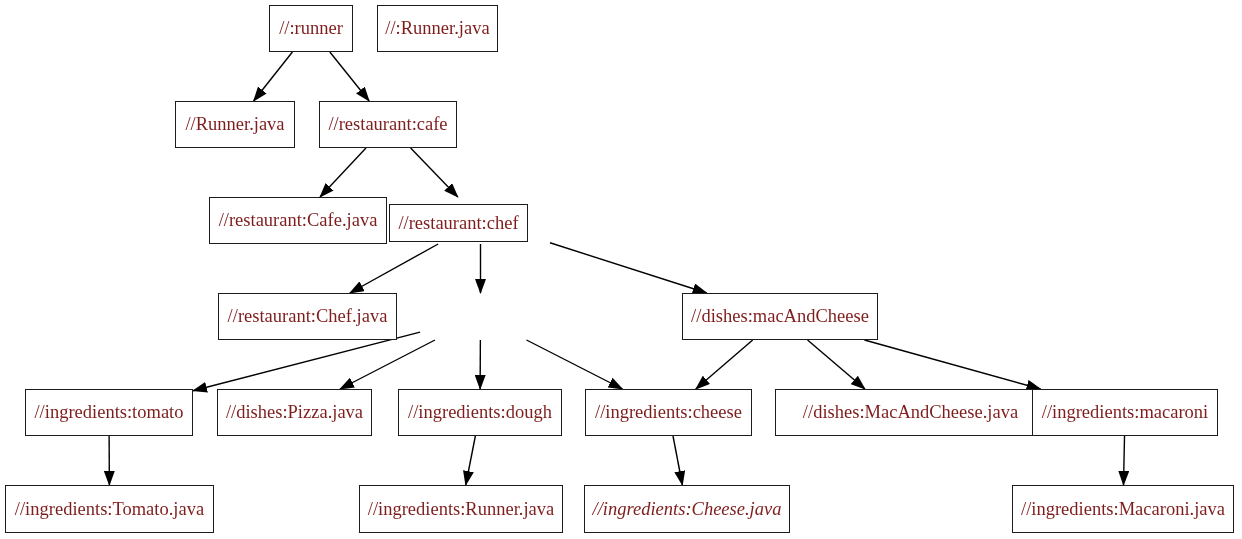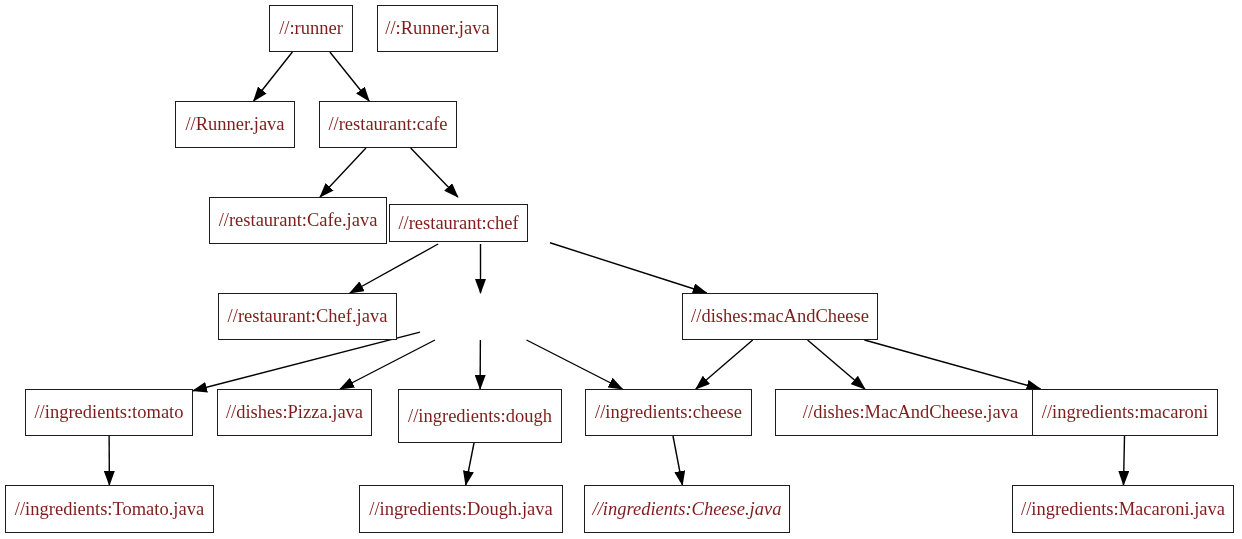--- a/index.html
+++ b/index.html
@@ -77,21 +77,21 @@
 <div class="node" style="left: 269px; top: 5px; width: 84px; height: 47px;">//:runner</div>
     <div class="node" style="left: 377px; top: 5px; width: 121px; height: 47px;">//:Runner.java</div>
     <div class="node" style="left: 175px; top: 101px; width: 120px; height: 47px;">//Runner.java</div>
     <div class="node" style="left: 319px; top: 101px; width: 138px; height: 47px;">//restaurant:cafe</div>
     <div class="node" style="left: 209px; top: 197px; width: 178px; height: 47px;">//restaurant:Cafe.java</div>
     <div class="node" style="left: 389px; top: 197px; width: 139px; height: 38px; margin-top: 7px;">//restaurant:chef</div>
     <div class="node" style="left: 218px; top: 293px; width: 179px; height: 47px;">//restaurant:Chef.java</div>
     <div class="node" style="left: 682px; top: 293px; width: 196px; height: 47px;">//dishes:macAndCheese</div>
     <div class="node" style="left: 25px; top: 389px; width: 168px; height: 47px;">//ingredients:tomato</div>
     <div class="node" style="left: 217px; top: 389px; width: 155px; height: 47px;">//dishes:Pizza.java</div>
-    <div class="node" style="left: 398px; top: 389px; width: 164px; height: 54px;">//ingredients:dough</div>
+    <div class="node" style="left: 398px; top: 389px; width: 164px; height: 47px;">//ingredients:dough</div>
     <div class="node" style="left: 585px; top: 389px; width: 167px; height: 47px;">//ingredients:cheese</div>
     <div class="node" style="left: 775px; top: 389px; width: 271px; height: 47px;">//dishes:MacAndCheese.java</div>
     <div class="node" style="left: 1032px; top: 389px; width: 186px; height: 47px;">//ingredients:macaroni</div>
     <div class="node" style="left: 5px; top: 485px; width: 209px; height: 48px;">//ingredients:Tomato.java</div>
-    <div class="node" style="left: 359px; top: 485px; width: 204px; height: 48px;">//ingredients:Dough.java</div>
+    <div class="node" style="left: 359px; top: 485px; width: 204px; height: 48px;">//ingredients:Runner.java</div>
     <div class="node" style="left: 584px; top: 485px; width: 206px; height: 48px; font-style: italic;">//ingredients:Cheese.java</div>
     <div class="node" style="left: 1012px; top: 485px; width: 222px; height: 48px;">//ingredients:Macaroni.java</div>
   </div>
 
 </body></html>

